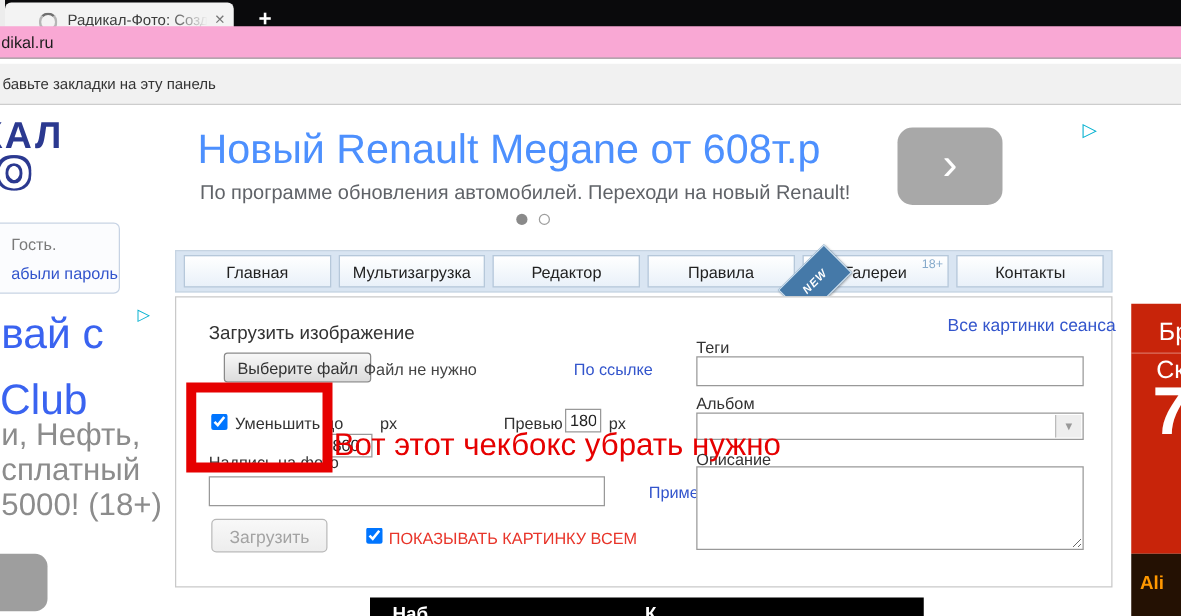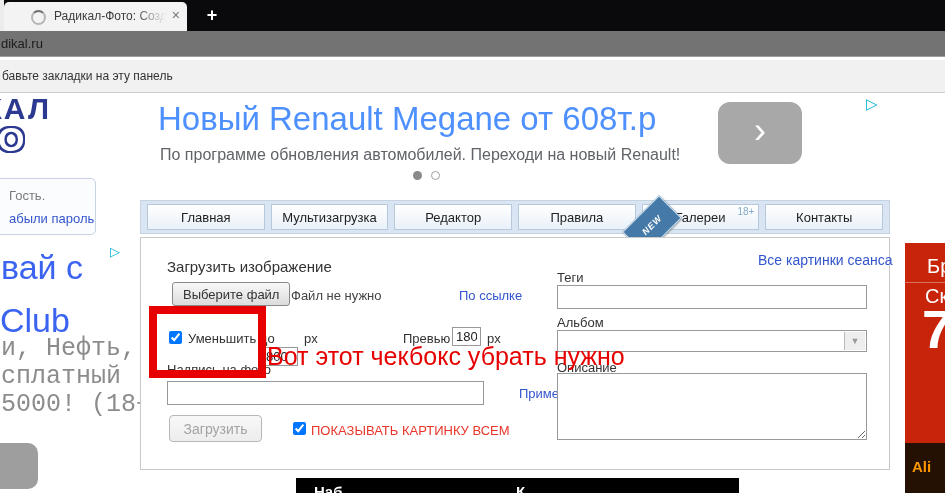--- a/index.html
+++ b/index.html
@@ -14,41 +14,41 @@
         border-radius:5px 5px 0 0;}
   .spinner{position:absolute;left:27px;top:8px;width:11px;height:11px;border-radius:50%;
            border:2px solid #b5b5b5;border-top-color:#6f6f6f;}
   .tabTitle{position:absolute;left:50px;top:7px;width:112px;font-size:12px;color:#3c3c3c;
             white-space:nowrap;overflow:hidden;
             -webkit-mask-image:linear-gradient(90deg,#000 72%,transparent);
             mask-image:linear-gradient(90deg,#000 72%,transparent);}
   .tabClose{position:absolute;right:7px;top:5px;font-size:14px;color:#777;cursor:default;}
   .newTab{position:absolute;left:197px;top:2px;width:30px;height:26px;color:#fff;
           font-size:18px;font-weight:bold;text-align:center;line-height:26px;}
-  .addressbar{position:absolute;left:0;top:31px;width:945px;height:26px;background:#737373;
+  .addressbar{position:absolute;left:0;top:21px;width:945px;height:26px;background:#f9a8d4;
               border-bottom:1px solid #9e9e9e;box-sizing:border-box;}
   .addrText{position:absolute;left:1px;top:5px;font-size:13px;color:#1c1c1c;}
-  .bookmarksbar{position:absolute;left:0;top:60px;width:945px;height:33px;background:#f1f1f1;
+  .bookmarksbar{position:absolute;left:0;top:51px;width:945px;height:33px;background:#f1f1f1;
                 border-bottom:1px solid #cdcdcd;box-sizing:border-box;}
   .bmText{position:absolute;left:2px;top:9px;font-size:12px;color:#333;}
 
   
   .logo{position:absolute;left:0;top:94px;width:102px;height:80px;overflow:hidden;line-height:1;}
   .logo1{margin-left:-40px;font-size:30px;font-weight:bold;color:#2b3990;letter-spacing:2px;}
   .logo2{margin-left:-26px;margin-top:-2px;font-size:34px;font-weight:bold;color:#fff;letter-spacing:4px;
          text-shadow:-2px 0 #2b3990,2px 0 #2b3990,0 -2px #2b3990,0 2px #2b3990,
                      -2px -2px #2b3990,2px 2px #2b3990,-2px 2px #2b3990,2px -2px #2b3990;}
   .userbox{position:absolute;left:-12px;top:178px;width:108px;height:57px;background:#fbfcfe;
            border:1px solid #c7d3e4;border-radius:5px;box-sizing:border-box;}
   .guest{position:absolute;left:20px;top:9px;font-size:13px;color:#7a7a7a;}
   .pwlink{position:absolute;left:20px;top:32px;font-size:13px;color:#3355cc;}
   .adch{color:#00b0d0;font-size:13px;}
   .sAd1{position:absolute;left:1px;top:248px;font-size:34px;color:#3a63f0;}
   .sAd2{position:absolute;left:0px;top:288px;font-size:34px;color:#3a63f0;margin-top:13px;}
-  .sAdG{font-size:25px;color:#8c8c8c;position:absolute;left:1px;font-family:Liberation Mono, monospace;}
+  .sAdG{font-size:25px;color:#8c8c8c;position:absolute;left:1px;}
   .grayBtnL{position:absolute;left:-24px;top:443px;width:62px;height:46px;background:#9e9e9e;
             border-radius:10px;}
 
   
   .adTitle{position:absolute;left:158px;top:100px;font-size:33px;color:#4d90fe;white-space:nowrap;}
   .adSub{position:absolute;left:160px;top:146px;font-size:16px;color:#606368;white-space:nowrap;}
   .dot{position:absolute;width:9px;height:9px;border-radius:50%;top:171px;}
   .dot1{left:413px;background:#8a8a8a;}
   .dot2{left:431px;background:#fff;border:1.5px solid #9e9e9e;box-sizing:border-box;}
   .adArrow{position:absolute;left:718px;top:102px;width:84px;height:62px;background:#a8a8a8;
@@ -64,21 +64,21 @@
           font-style:italic;font-weight:bold;letter-spacing:1px;padding:2px 13px;
           transform:rotate(-45deg);border:1px solid #cfe0ee;box-shadow:0 1px 2px rgba(0,0,0,.35);}
   .badge18{position:absolute;right:4px;top:1px;font-size:10px;color:#85aacb;line-height:12px;}
 
   
   .formbox{position:absolute;left:140px;top:237px;width:750px;height:233px;background:#fff;
            border:1px solid #c9c9c9;box-sizing:border-box;}
   .fLabel{position:absolute;font-size:13px;color:#333;white-space:nowrap;}
   .fLink{position:absolute;font-size:13px;color:#3355cc;white-space:nowrap;}
   .fHead{position:absolute;left:26px;top:20px;font-size:15px;color:#333;}
-  .chooseBtn{position:absolute;left:31px;top:44px;height:24px;padding:0 10px;font-size:13px;
+  .chooseBtn{position:absolute;left:38px;top:44px;height:24px;padding:0 10px;font-size:13px;
              color:#333;border:1px solid #8a8a8a;border-radius:3px;
              background:linear-gradient(#f8f8f8,#dcdcdc);font-family:"Liberation Sans",sans-serif;}
   .txtIn{position:absolute;border:1px solid #999;font-size:13px;padding:1px 3px;
          box-sizing:border-box;font-family:"Liberation Sans",sans-serif;color:#222;background:#fff;}
   .cb{position:absolute;width:13px;height:13px;margin:0;}
   .uploadBtn{position:absolute;left:28px;top:177px;width:93px;height:27px;border:1px solid #b8b8b8;
              border-radius:4px;background:linear-gradient(#f8f8f8,#ededed);color:#a3a3a3;
              font-size:14px;font-family:"Liberation Sans",sans-serif;}
   .showAll{position:absolute;left:170px;top:185px;font-size:13px;color:#e8352a;white-space:nowrap;}
   .selBox{position:absolute;left:416px;top:92px;width:310px;height:22px;border:1px solid #999;

